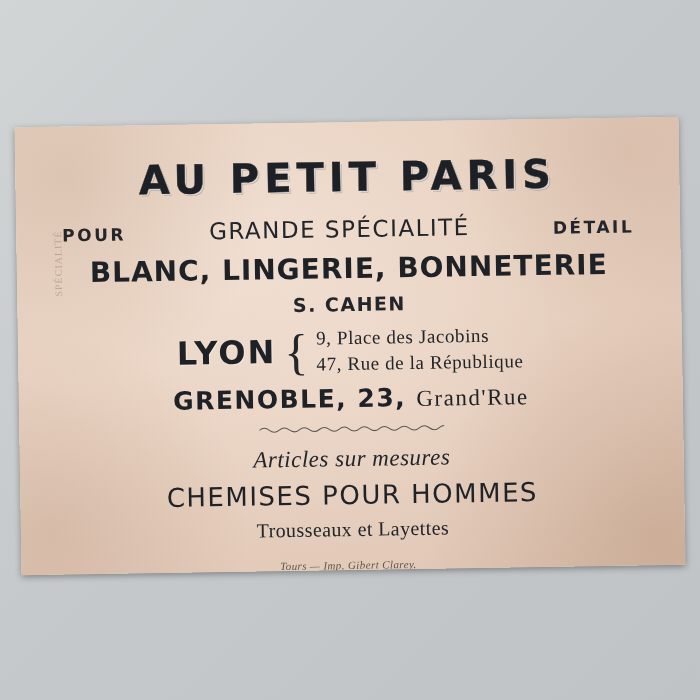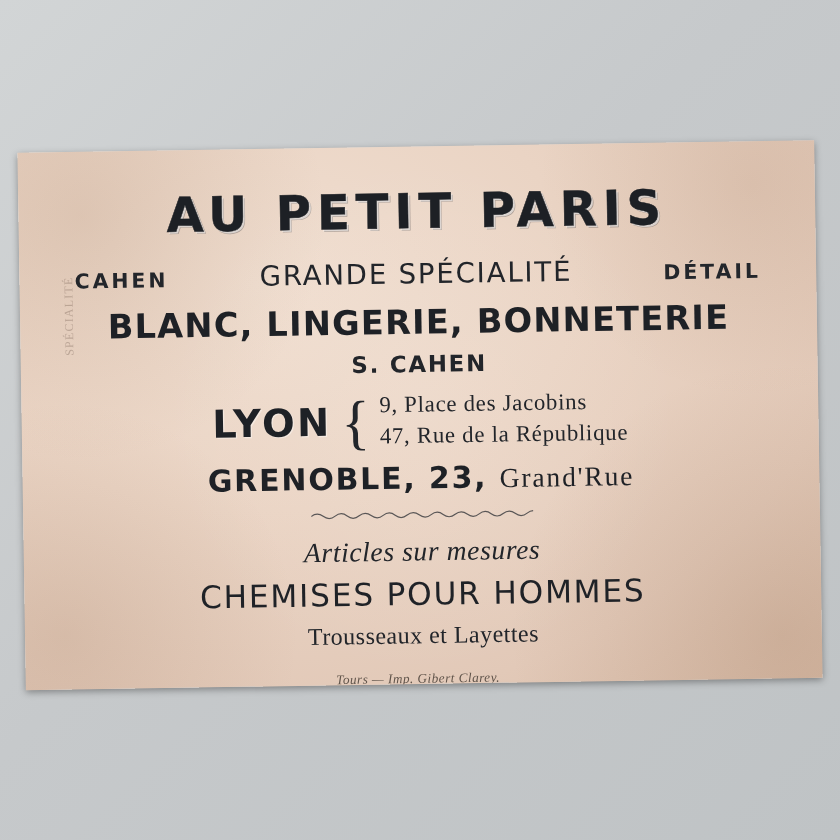--- a/index.html
+++ b/index.html
@@ -203,21 +203,21 @@
 <div class="stage">
   <div class="card">
 
     <div class="ghost-text">SPÉCIALITÉ</div>
 
     <div class="content">
 
       <div class="title">AU PETIT PARIS</div>
 
       <div class="row-spec">
-        <span class="gros">CAHEN</span>
+        <span class="gros">POUR</span>
         <span class="grande">GRANDE SPÉCIALITÉ</span>
         <span class="detail">DÉTAIL</span>
       </div>
 
       <div class="line2">BLANC, LINGERIE, BONNETERIE</div>
 
       <div class="name">S. CAHEN</div>
 
       <div class="addr-block">
         <span class="city">LYON</span>

